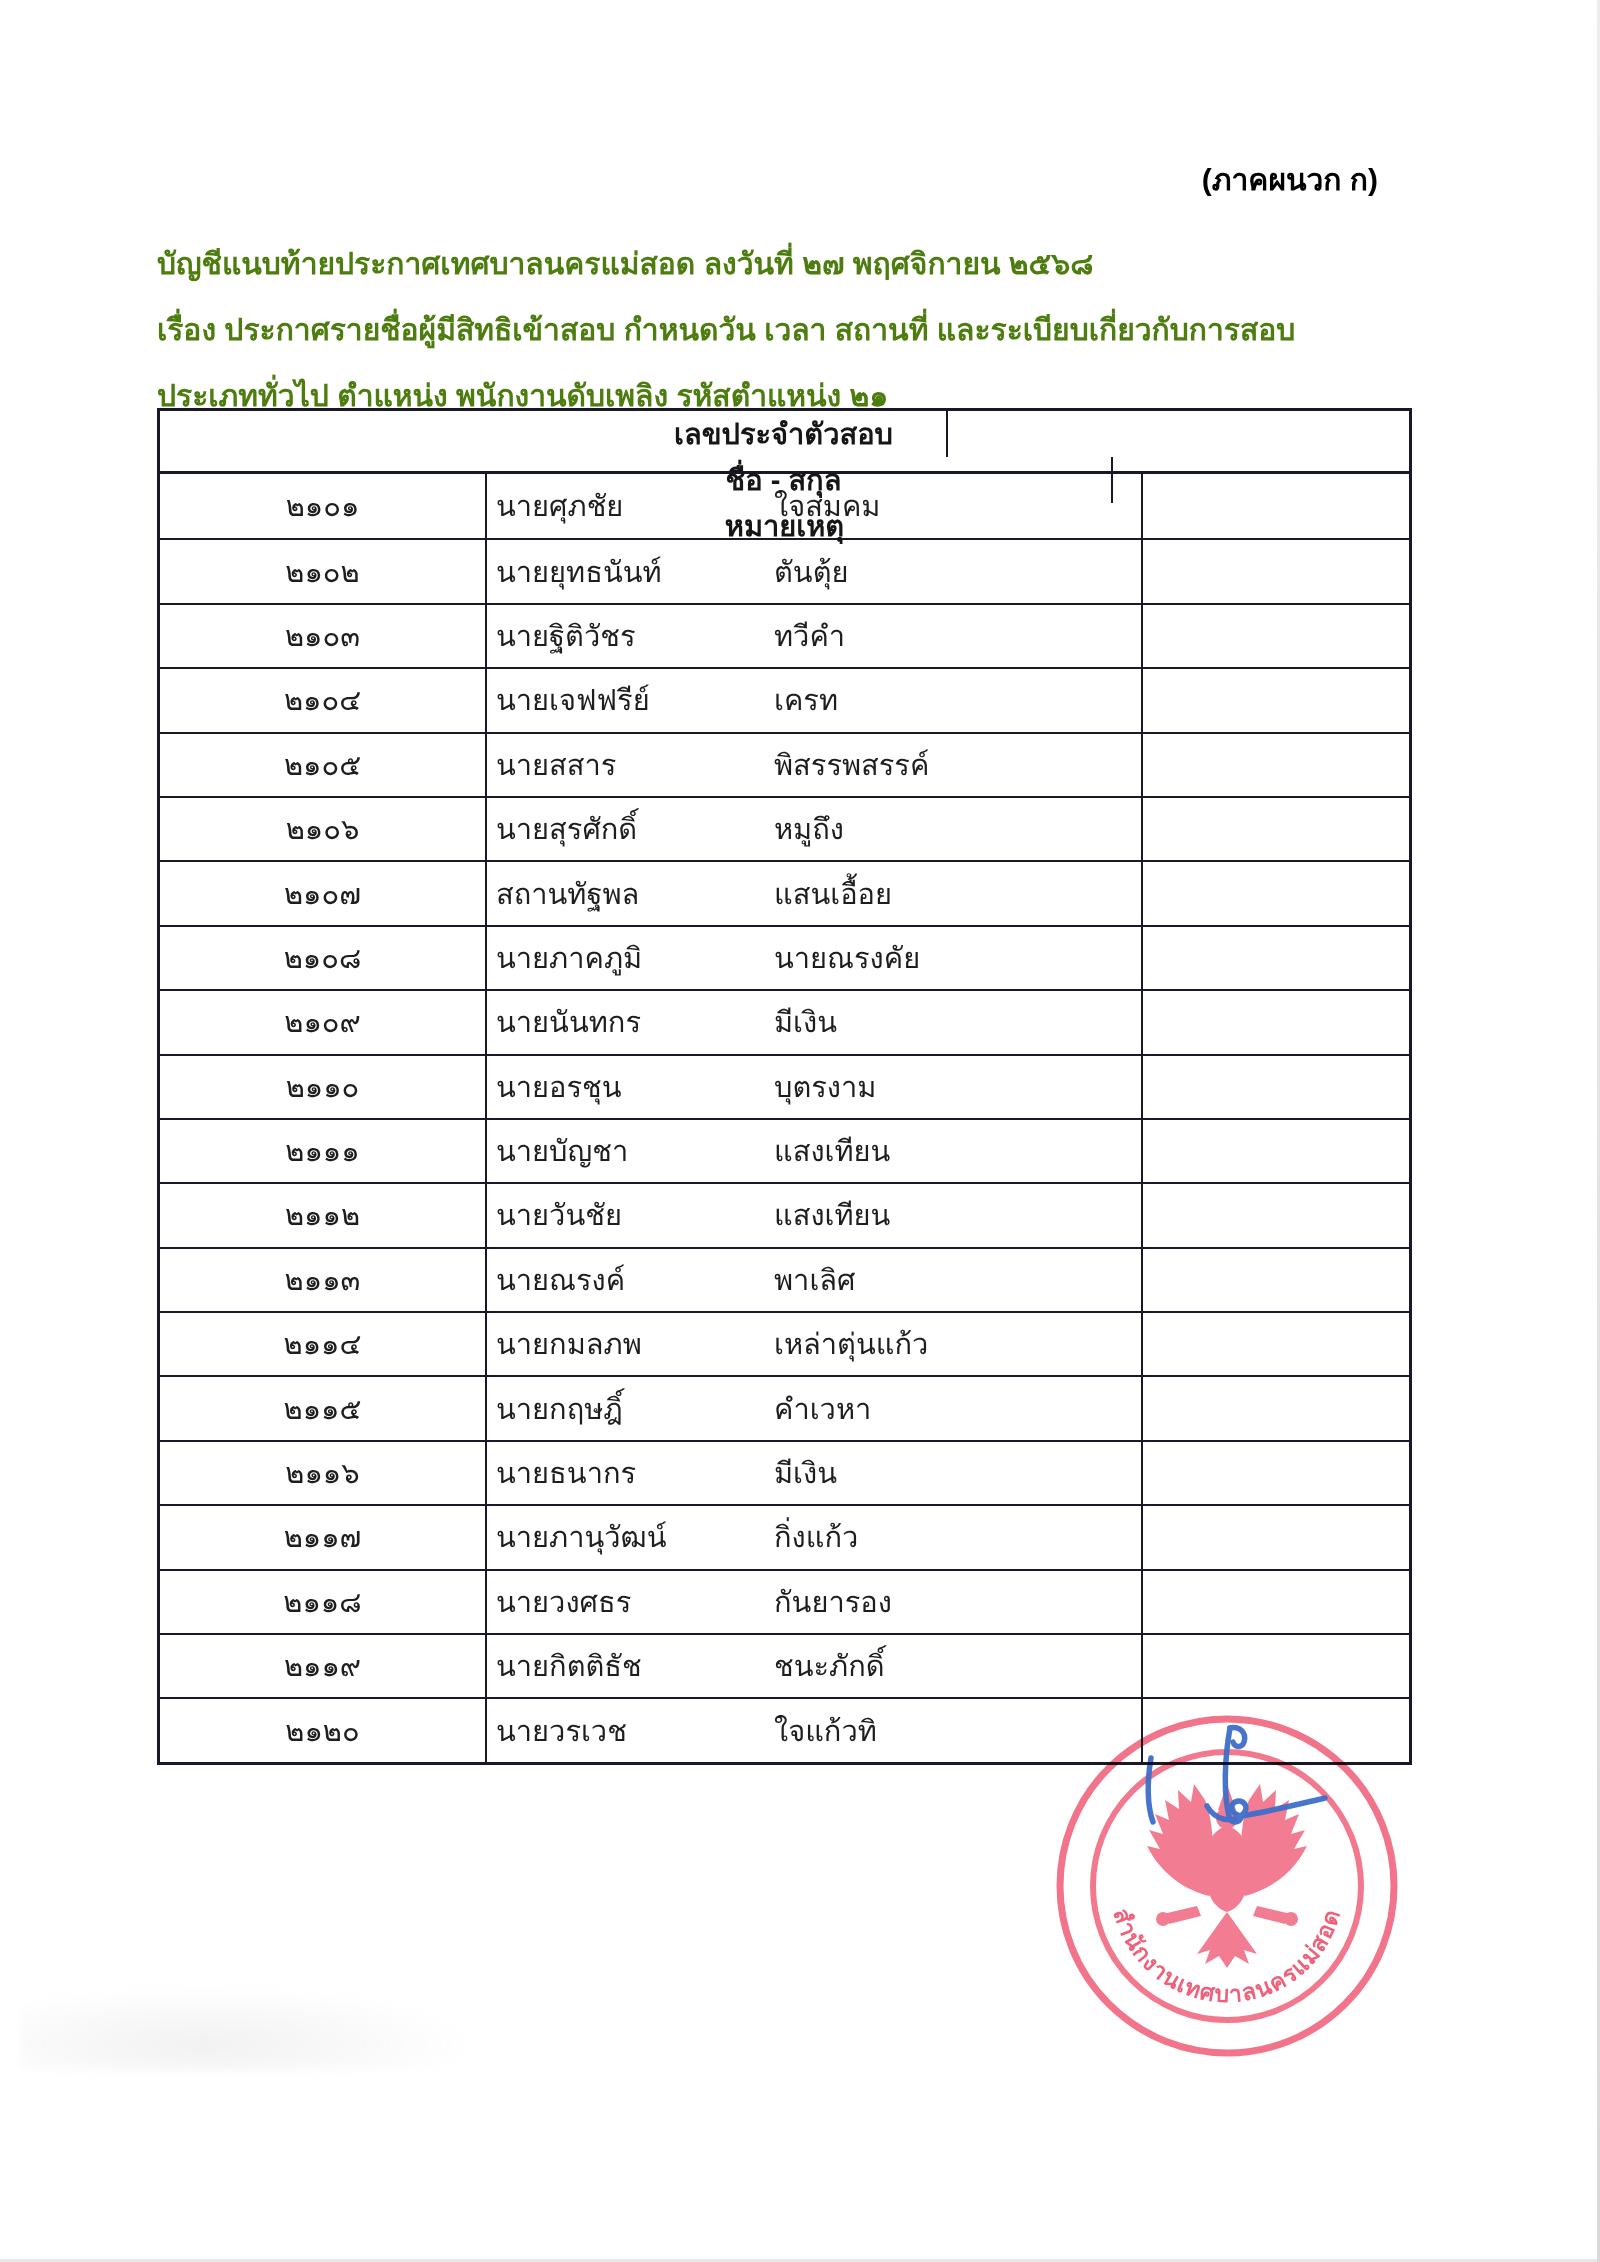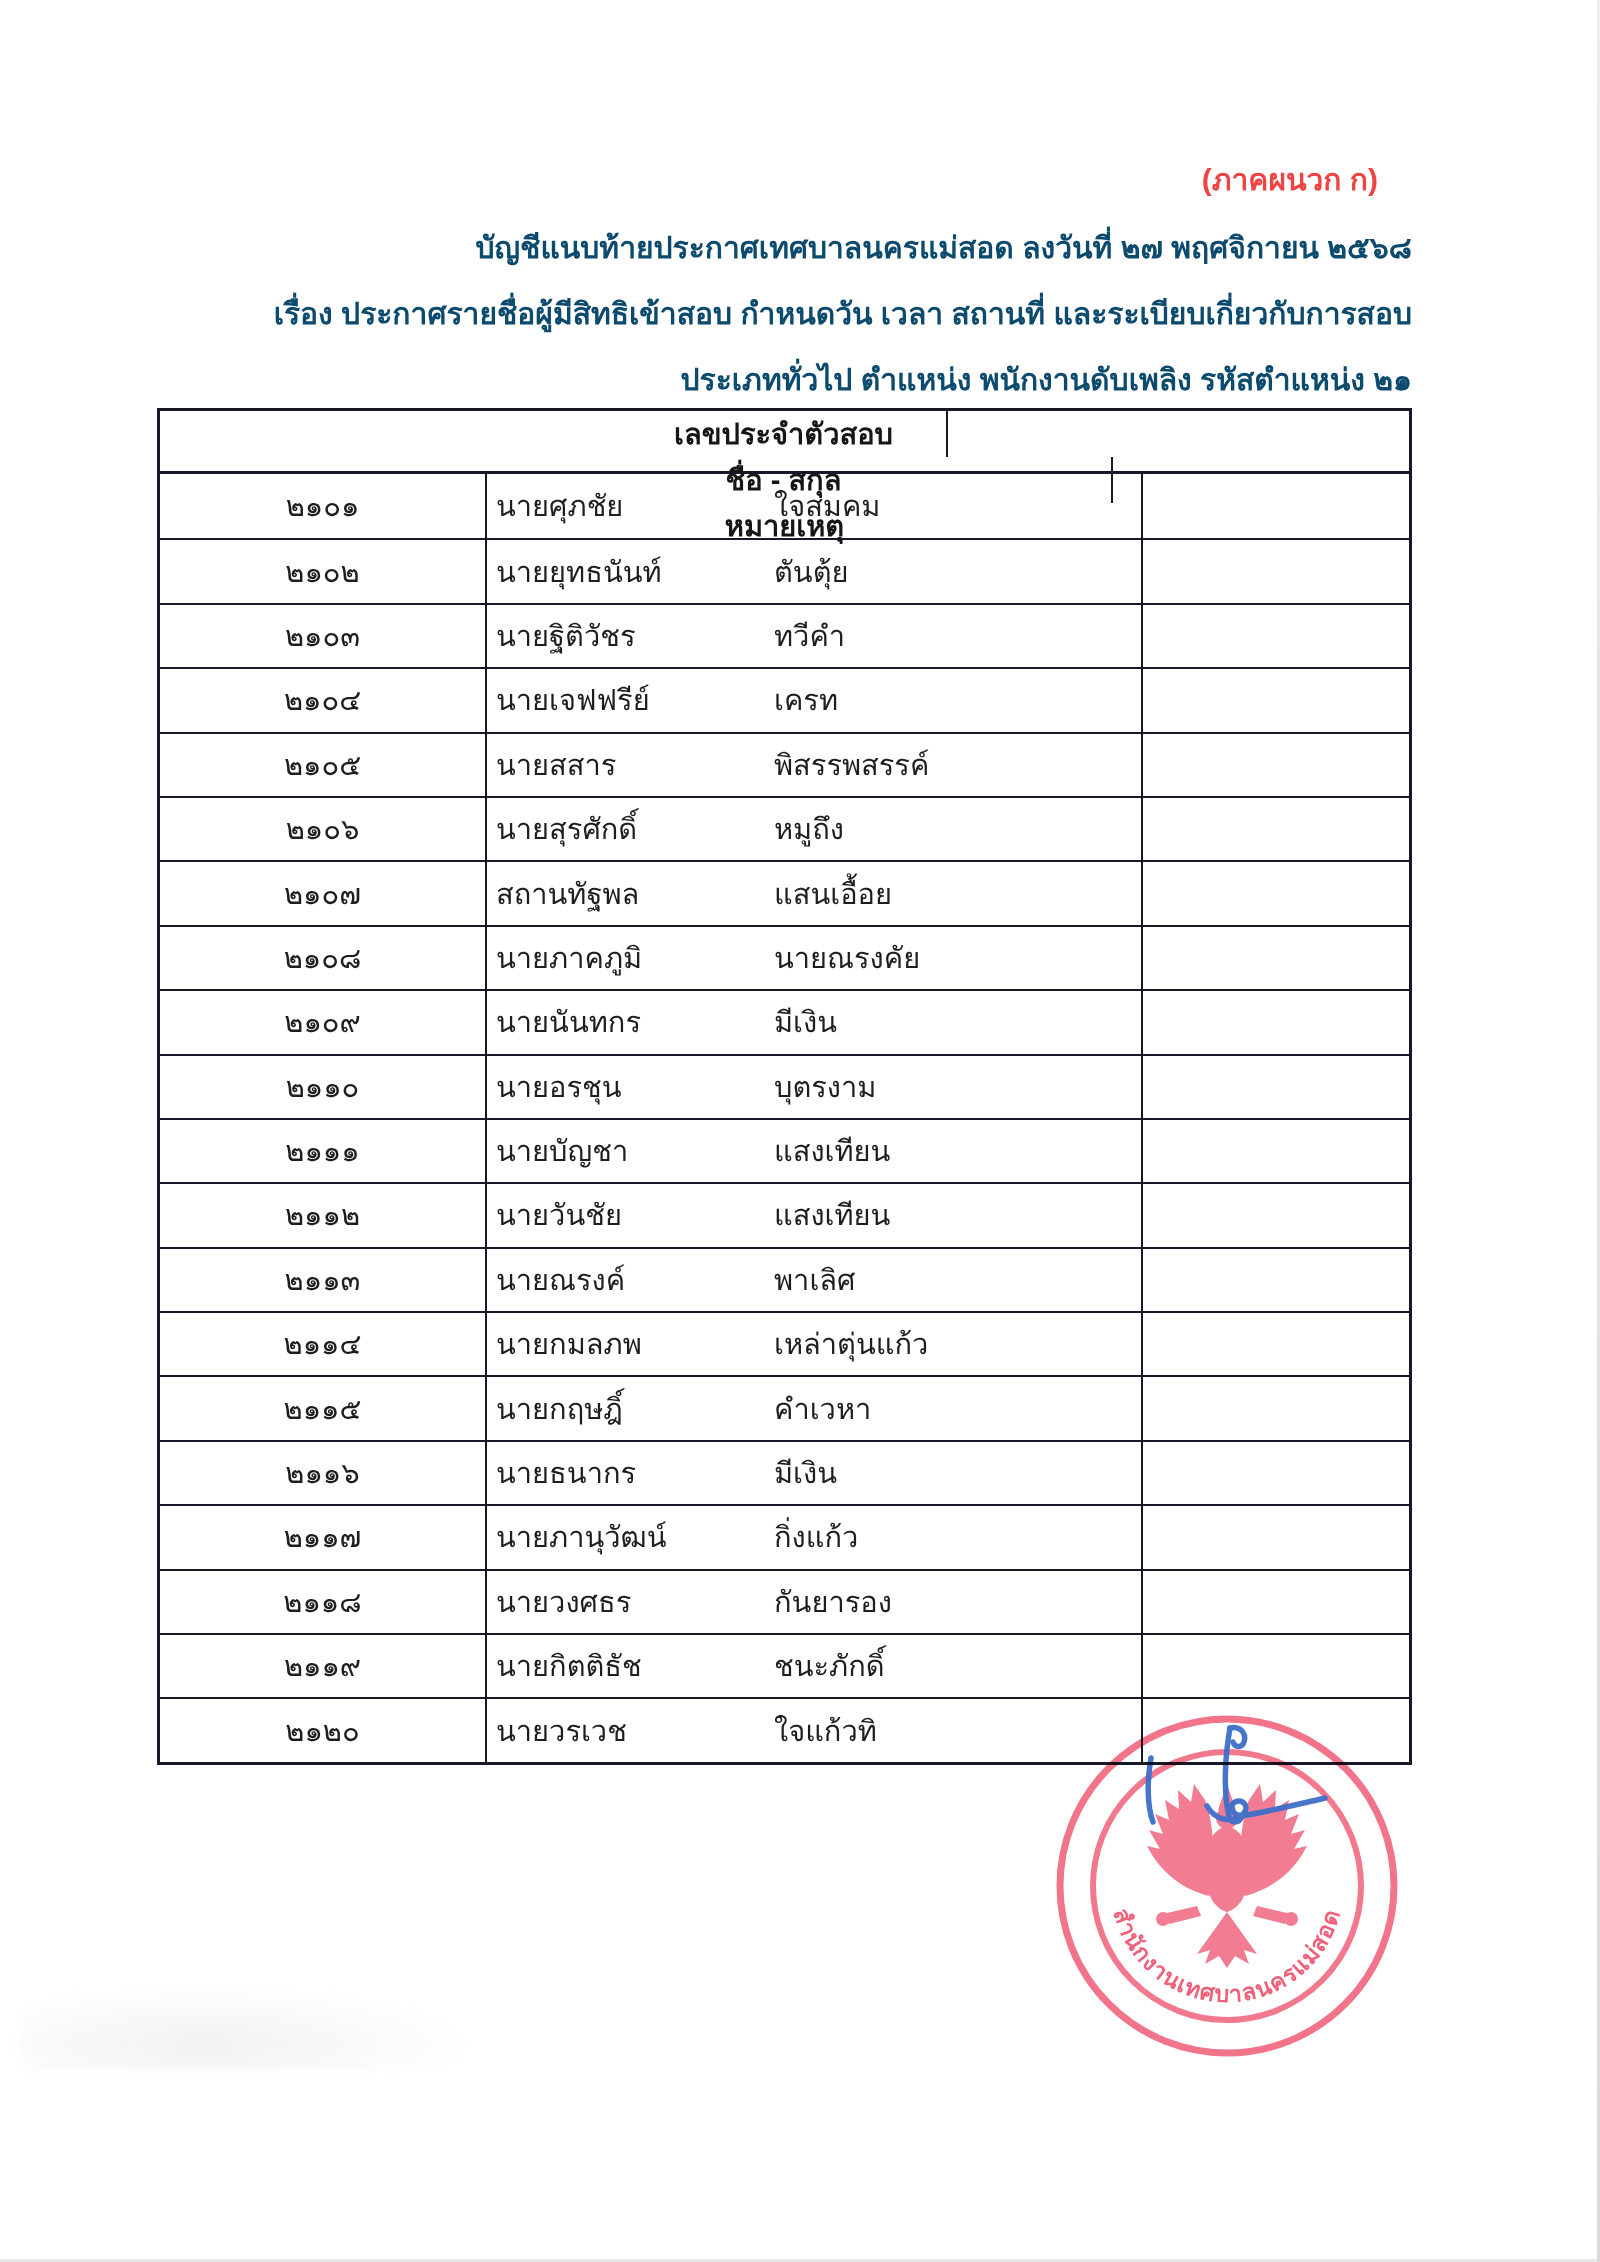--- a/index.html
+++ b/index.html
@@ -6,25 +6,25 @@
   body {
     width:1600px; height:2262px;
     background:#ffffff;
     font-family:"Liberation Sans", sans-serif;
     color:#1c1c1c;
     position:relative;
     overflow:hidden;
   }
   .appendix {
     position:absolute; top:156px; right:222px;
-    font-size:30px; font-weight:700; color:#ef4444;
+    font-size:30px; font-weight:700; color:#000000;
   }
   .titles {
-    position:absolute; top:215px; left:157px; width:1255px;
-    text-align:right; font-weight:700; font-size:30px; color:#0c4a6e;
+    position:absolute; top:231px; left:157px; width:1255px;
+    text-align:left; font-weight:700; font-size:30px; color:#4d7c0f;
   }
   .titles .t { height:66px; line-height:66px; white-space:nowrap; }
 
   
   .doc-table {
     position:absolute; left:157px; top:408px; width:1255px;
     border:3px solid #181828; box-sizing:border-box;
     background:transparent;
   }
   .thead {

